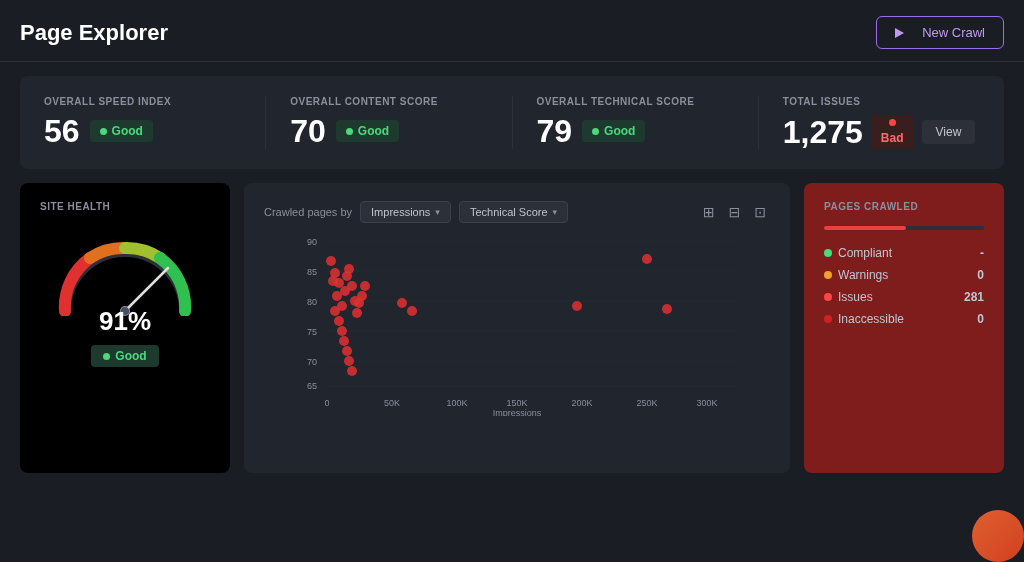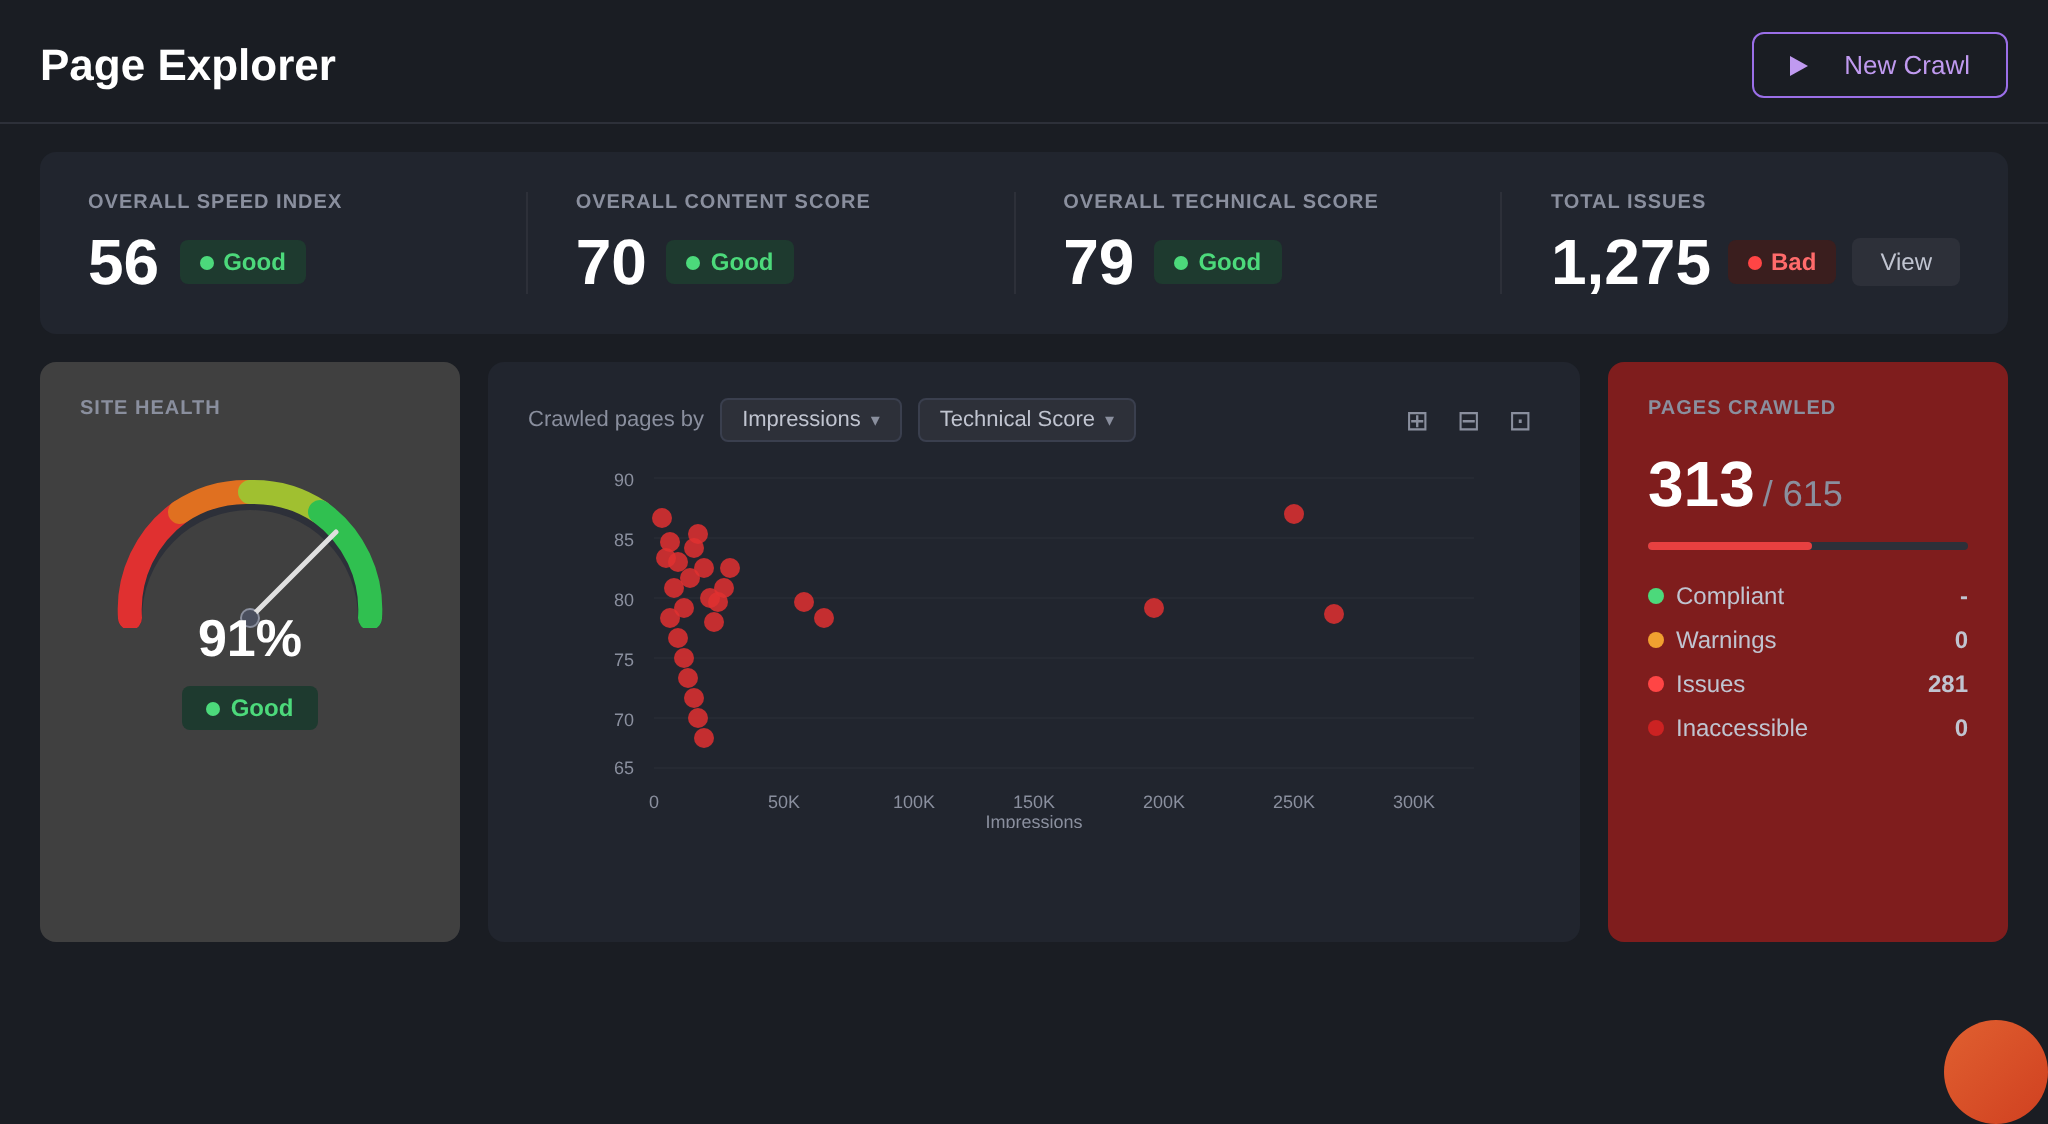--- a/index.html
+++ b/index.html
@@ -102,20 +102,21 @@
       background: #1e3a2f;
       border-radius: 4px;
       padding: 4px 10px;
       font-size: 12px;
       font-weight: 600;
       color: #4cd97b;
     }
     .metric-badge.bad {
       background: #3a1e1e;
       color: #ff6b6b;
+      flex-direction: column;
     }
     .dot {
       width: 7px;
       height: 7px;
       border-radius: 50%;
       background: #4cd97b;
       display: inline-block;
     }
     .dot.red { background: #ff4545; }
     .metric-actions {
@@ -136,21 +137,21 @@
     
     .bottom-section {
       display: flex;
       padding: 0 20px;
       gap: 14px;
       height: 290px;
     }
 
     
     .site-health-card {
-      background: #404040;
+      background: #000000;
       border-radius: 8px;
       padding: 18px 20px;
       width: 210px;
       flex-shrink: 0;
     }
     .card-label {
       font-size: 10px;
       font-weight: 700;
       color: #8a8f9e;
       text-transform: uppercase;
@@ -500,26 +501,20 @@
 
         <circle cx="290" cy="75" r="5" fill="#e03030" opacity="0.85"></circle>
         <circle cx="360" cy="28" r="5" fill="#e03030" opacity="0.85"></circle>
         <circle cx="380" cy="78" r="5" fill="#e03030" opacity="0.85"></circle>
       </svg>
     </div>
   </div>
 
   <div class="pages-card">
     <div class="card-label">PAGES CRAWLED</div>
-    <div class="pages-number">
-      <span class="pages-big">313</span>
-      <span class="pages-total">
-        / <span>615</span>
-      </span>
-    </div>
     <div class="progress-bar">
       <div class="progress-fill"></div>
     </div>
 
     <div class="stat-row">
       <div class="stat-label">
         <div class="stat-dot green"></div>
         <span>Compliant</span>
       </div>
       <span class="stat-val">-</span>

